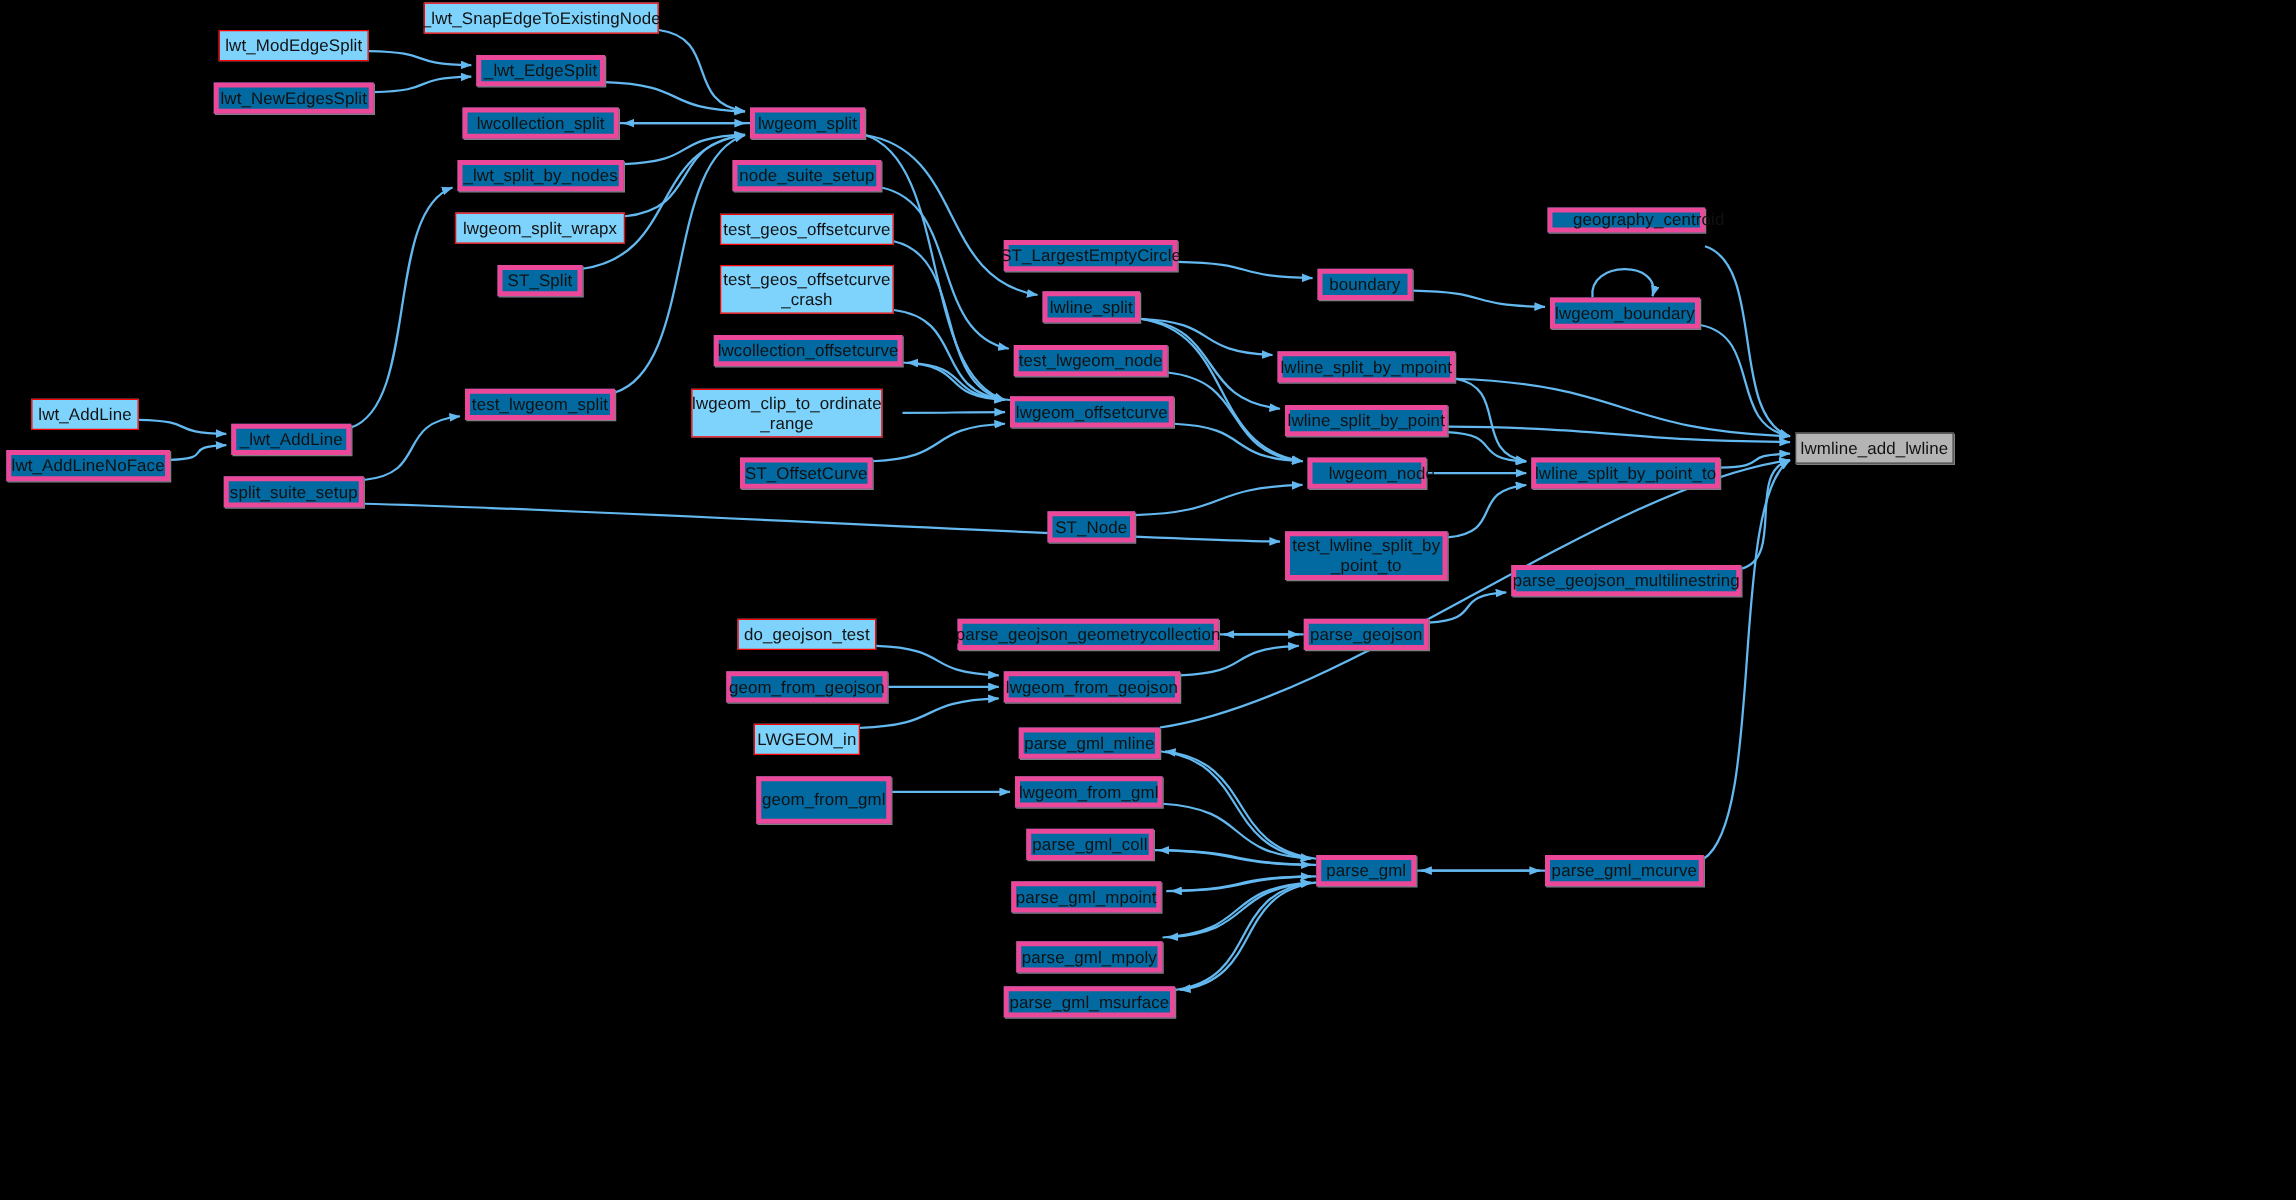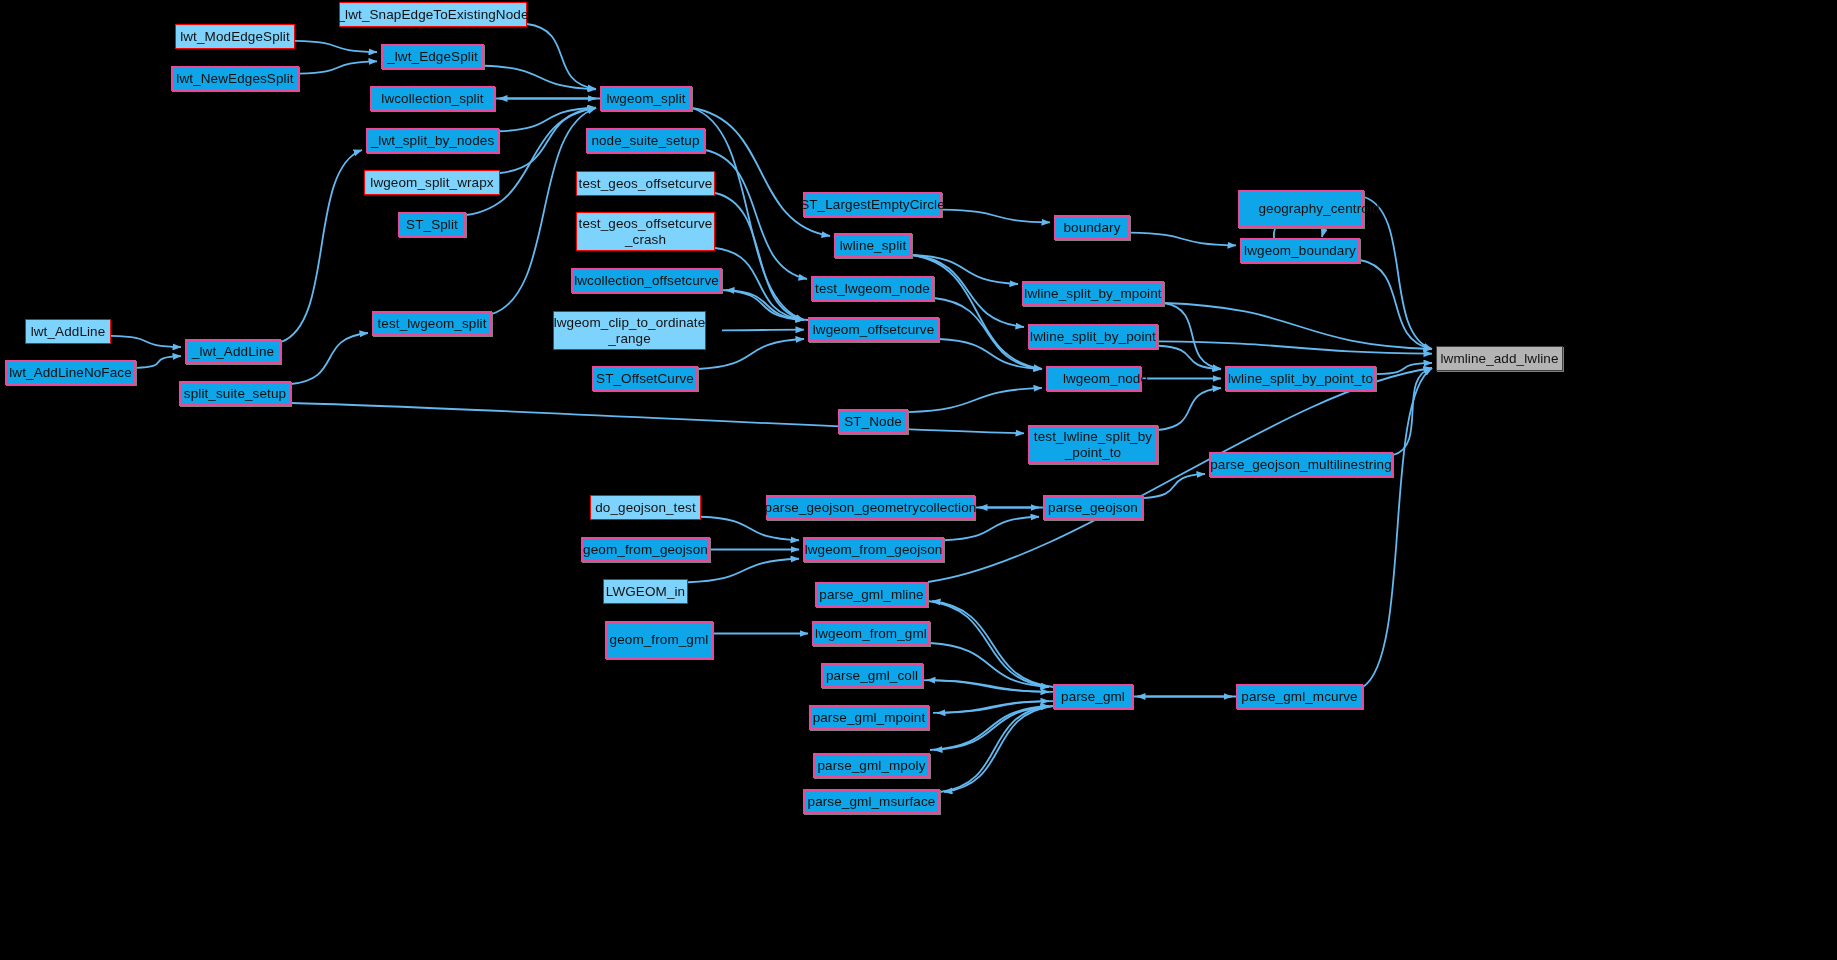--- a/index.html
+++ b/index.html
@@ -1,21 +1,21 @@
 <!DOCTYPE html>
 <html><head>
 <meta charset="utf-8">
 <style>
   html,body{margin:0;padding:0;background:#000;}
   #canvas{position:relative;width:1837px;height:960px;background:#000;overflow:hidden;
           font-family:"Liberation Sans","DejaVu Sans",sans-serif;}
   svg.edges{position:absolute;left:0;top:0;width:1837px;height:960px;pointer-events:none;}
   .node{position:absolute;box-sizing:border-box;display:flex;align-items:center;
         justify-content:center;text-align:center;line-height:1.12;
-        font-size:13.5px;color:#111;background:#0ea5e9;border:2px solid #ec4899;
+        font-size:13.5px;color:#111;background:#0369a1;border:4px solid #ec4899;
         box-shadow:1px 1px 0 #808080;white-space:pre;letter-spacing:.1px;}
   .node.red{background:#7dd3fc;border:1.6px solid #ff0000;box-shadow:none;}
   .node.cur{background:#b4b4b4;border:1px solid #404040;}
 </style>
 </head>
 <body>
 
 <div id="canvas">
   <svg class="edges" id="edge-layer" viewBox="0 0 1837 960" xmlns="http://www.w3.org/2000/svg">
     <defs>
@@ -96,21 +96,21 @@
       <div class="node red" style="left: 175px; top: 24px; width: 120px; height: 25px;">lwt_ModEdgeSplit</div>
       <div class="node red" style="left: 339px; top: 2px; width: 188px; height: 25px;">_lwt_SnapEdgeToExistingNode</div>
       <div class="node" style="left: 381px; top: 44px; width: 103px; height: 25px;">_lwt_EdgeSplit</div>
       <div class="node" style="left: 171px; top: 66px; width: 128px; height: 25px;">lwt_NewEdgesSplit</div>
       <div class="node" style="left: 370px; top: 86px; width: 125px; height: 25px;">lwcollection_split</div>
       <div class="node" style="left: 600px; top: 86px; width: 92px; height: 25px;">lwgeom_split</div>
       <div class="node" style="left: 366px; top: 128px; width: 133px; height: 25px;">_lwt_split_by_nodes</div>
       <div class="node" style="left: 586px; top: 128px; width: 119px; height: 25px;">node_suite_setup</div>
       <div class="node red" style="left: 364px; top: 170px; width: 136px; height: 25px;">lwgeom_split_wrapx</div>
       <div class="node red" style="left: 576px; top: 171px; width: 139px; height: 25px;">test_geos_offsetcurve</div>
-      <div class="node" style="left: 1238px; top: 190px; width: 126px; height: 38px; padding-left: 36px;">geography_centroid</div>
+      <div class="node" style="left: 1238px; top: 166px; width: 126px; height: 20px; padding-left: 36px;">geography_centroid</div>
       <div class="node" style="left: 803px; top: 192px; width: 139px; height: 25px;">ST_LargestEmptyCircle</div>
       <div class="node" style="left: 398px; top: 212px; width: 68px; height: 25px;">ST_Split</div>
       <div class="node red" style="left: 576px; top: 212px; width: 139px; height: 39px;">test_geos_offsetcurve
 _crash</div>
       <div class="node" style="left: 1054px; top: 215px; width: 76px; height: 25px;">boundary</div>
       <div class="node" style="left: 1240px; top: 238px; width: 120px; height: 25px;">lwgeom_boundary</div>
       <div class="node" style="left: 834px; top: 233px; width: 78px; height: 25px;">lwline_split</div>
       <div class="node" style="left: 571px; top: 268px; width: 151px; height: 25px;">lwcollection_offsetcurve</div>
       <div class="node" style="left: 811px; top: 276px; width: 123px; height: 25px;">test_lwgeom_node</div>
       <div class="node" style="left: 1022px; top: 281px; width: 142px; height: 25px;">lwline_split_by_mpoint</div>

